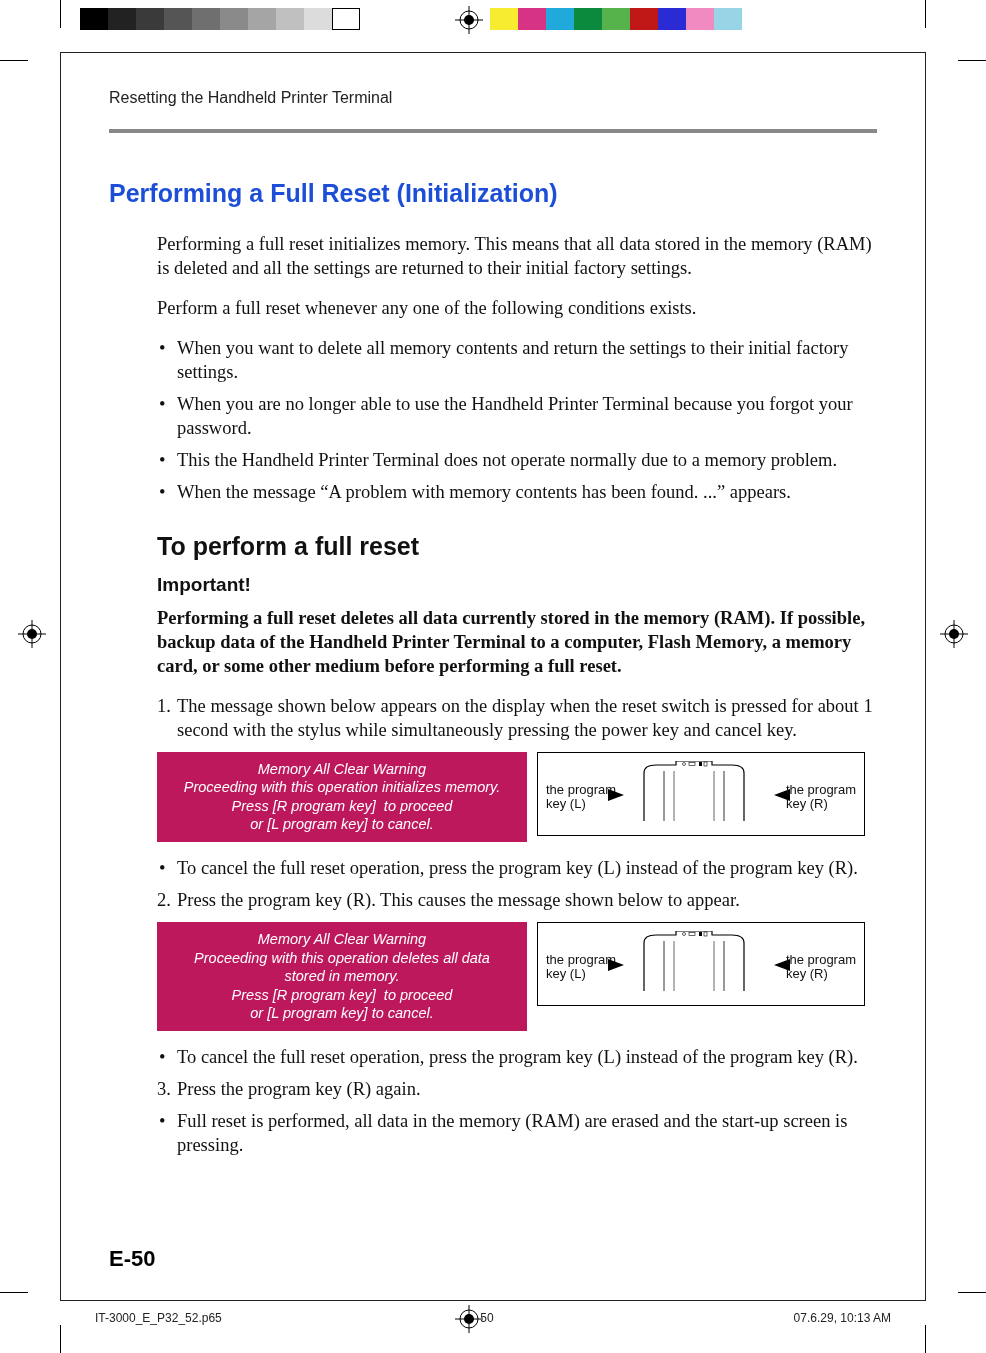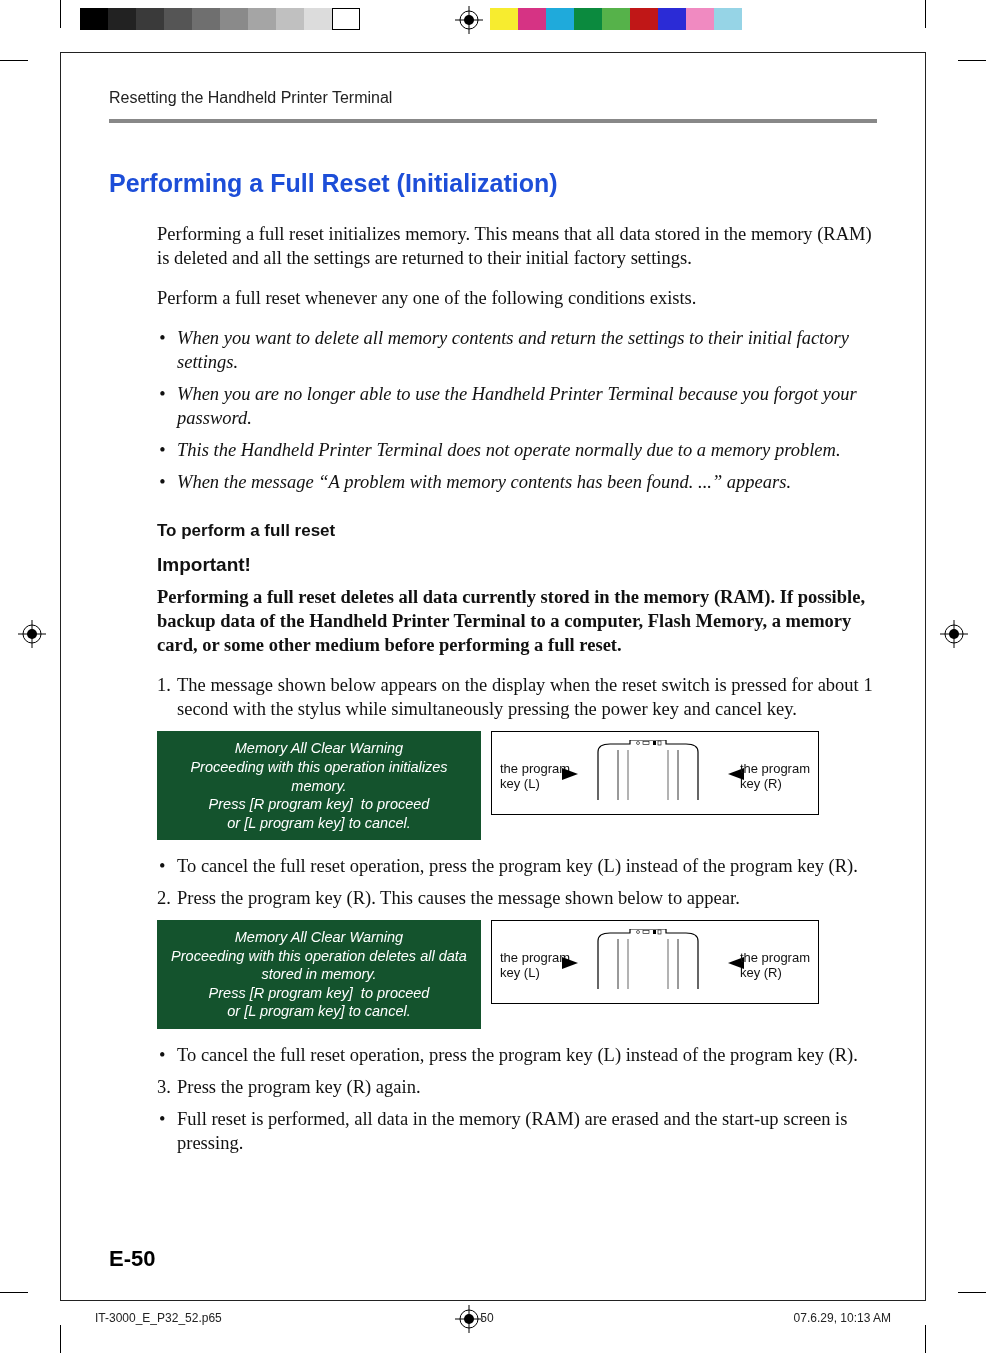--- a/index.html
+++ b/index.html
@@ -48,58 +48,57 @@
     left: 60px;
     right: 60px;
     bottom: 52px;
     border: 1px solid #222;
     padding: 36px 48px 30px 48px;
   }
   .running-head {
     font-family: Helvetica, Arial, sans-serif;
     font-size: 16px;
     color: #222;
-    padding-bottom: 12px;
+    padding-bottom: 22px;
     border-bottom: 4px solid #888;
     margin-bottom: 46px;
   }
   h1.section-title {
     font-family: Helvetica, Arial, sans-serif;
     font-weight: bold;
     font-size: 25px;
     color: #1d4ed8;
     margin-bottom: 24px;
   }
   .body {
     margin-left: 48px;
     font-size: 18.5px;
     line-height: 1.3;
     color: #111;
   }
   .body p { margin-bottom: 16px; }
   .body ul.bullets {
     list-style: none;
     margin-bottom: 8px;
-    font-style: italic;
   }
   .body ul.bullets li {
     position: relative;
     padding-left: 20px;
     margin-bottom: 8px;
   }
   .body ul.bullets li::before {
     content: "•";
     position: absolute;
     left: 2px;
     top: 0;
   }
   h2.sub {
     font-family: Helvetica, Arial, sans-serif;
     font-weight: bold;
-    font-size: 17px;
+    font-size: 25px;
     margin-top: 26px;
     margin-bottom: 10px;
   }
   h3.important {
     font-family: Helvetica, Arial, sans-serif;
     font-weight: bold;
     font-size: 19px;
     margin-bottom: 8px;
   }
   .warning {
@@ -127,27 +126,27 @@
     position: absolute;
     left: 2px;
     top: 0;
   }
   .figure-row {
     display: flex;
     gap: 10px;
     margin: 10px 0 14px 0;
   }
   .lcd {
-    background: #14532d;
+    background: #be185d;
     color: #fff;
     font-style: italic;
     font-family: Helvetica, Arial, sans-serif;
     font-size: 14.5px;
     text-align: center;
-    width: 324px;
+    width: 370px;
     padding: 8px 4px;
     line-height: 1.28;
   }
   .device {
     border: 1px solid #000;
     width: 328px;
     height: 84px;
     position: relative;
     font-family: Helvetica, Arial, sans-serif;
     font-size: 13px;

